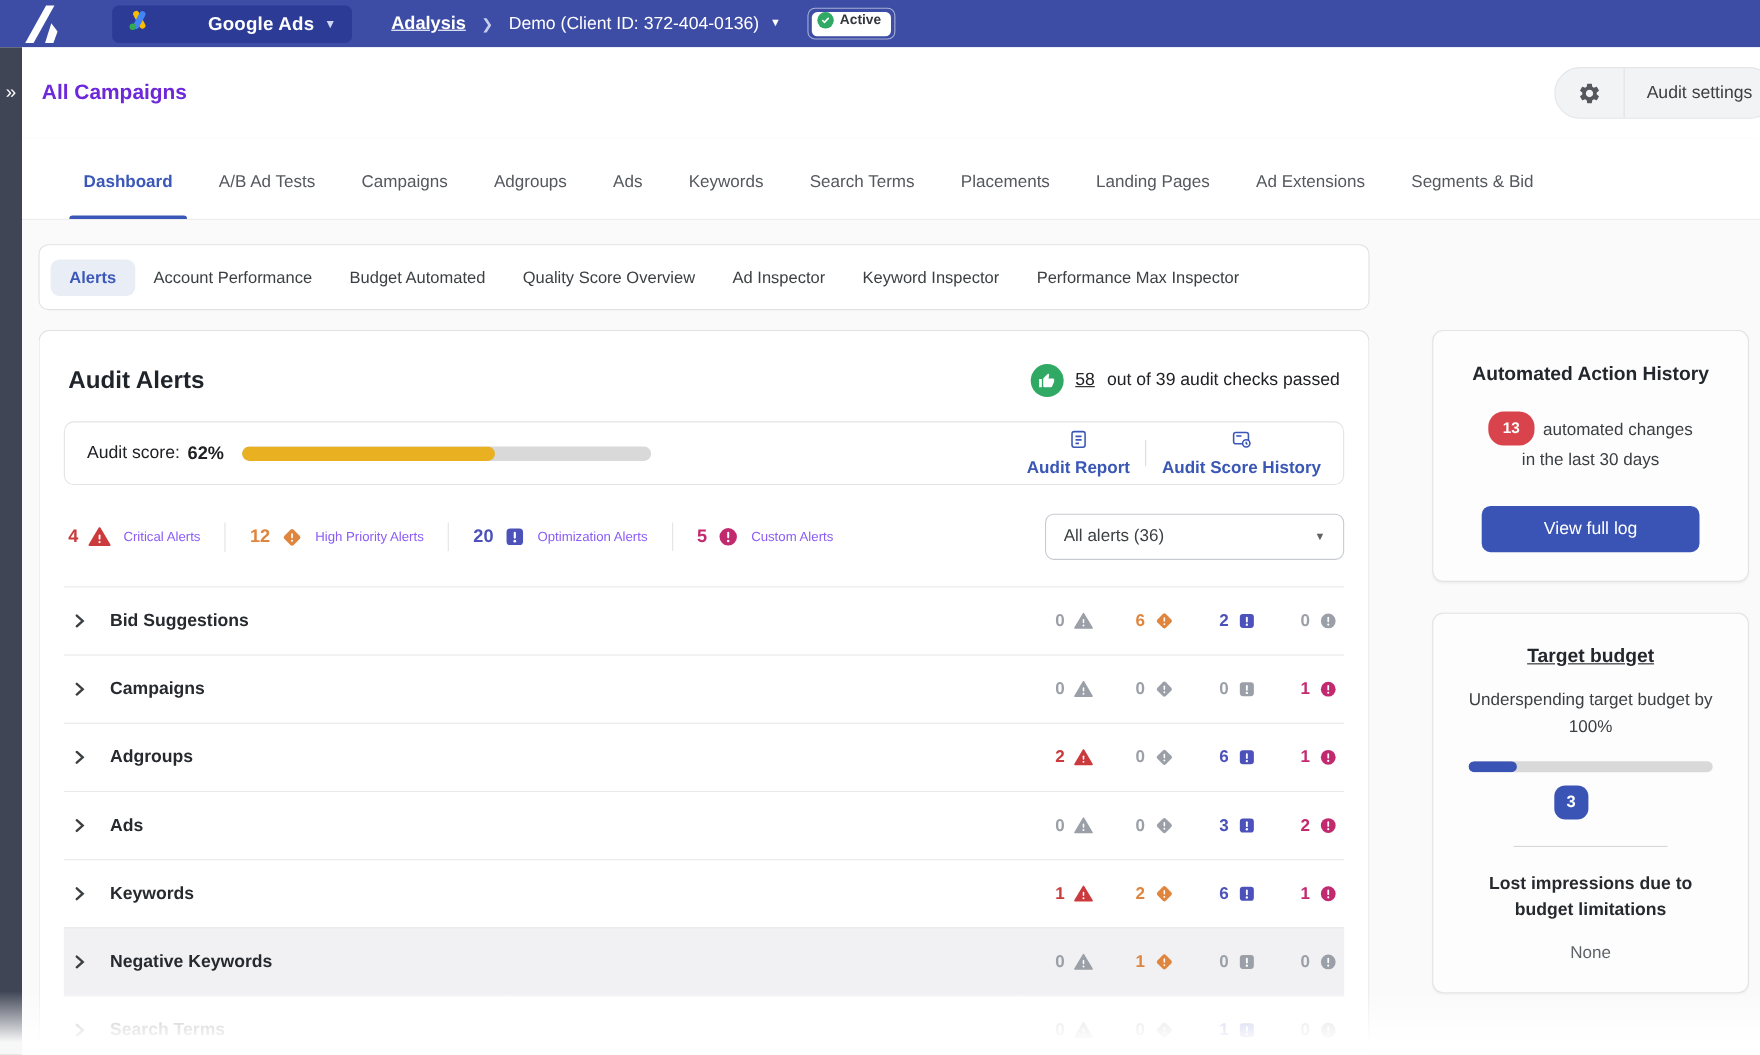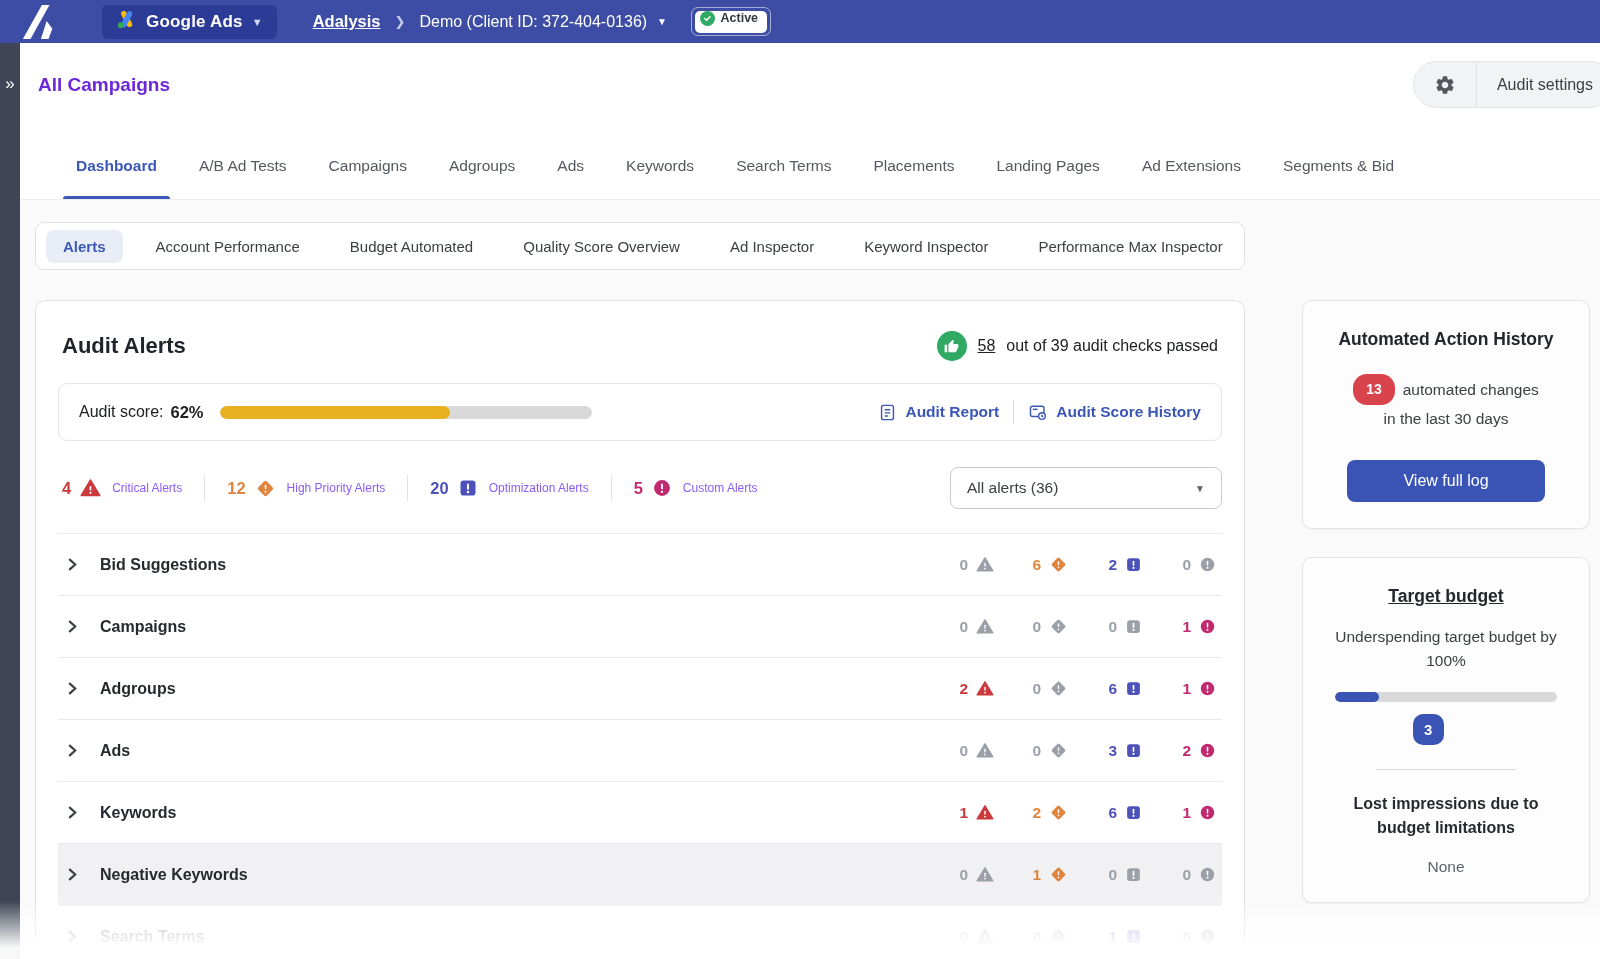--- a/index.html
+++ b/index.html
@@ -4,21 +4,21 @@
 <style>
   * { margin:0; padding:0; box-sizing:border-box; }
   html,body { width:1600px; height:959px; overflow:hidden; background:#fff;
     font-family:"Liberation Sans","DejaVu Sans",sans-serif; color:#202124; }
   .page { position:relative; width:1600px; height:959px; }
 
   
   .topbar { height:43px; background:#3d4da5; display:flex; align-items:center; padding:0 18px; gap:14px; }
   .brand-logo { width:44px; height:40px; display:flex; align-items:center; justify-content:center; }
   .gads-pill { background:#2c3b96; border-radius:6px; height:34px; display:flex; align-items:center; gap:9px; padding:0 14px; margin-left:26px; cursor:pointer; }
-  .gads-label { color:#fff; font-size:17px; font-weight:600; letter-spacing:.2px; }
+  .gads-label { color:#fff; font-size:17px; font-weight:600; letter-spacing:.2px;margin-left:43px; }
   .gads-caret { color:#cfd6f3; font-size:11px; }
   .crumb-app { color:#fff; font-size:16.5px; font-weight:600; text-decoration:underline; margin-left:22px; cursor:pointer; }
   .crumb-sep { color:#c6cdee; font-size:13px; font-weight:700; }
   .crumb-account { color:#fff; font-size:16px; display:flex; align-items:center; gap:10px; cursor:pointer; }
   .crumb-account .caret { font-size:10px; color:#fff; }
   .active-badge-wrap { border:1.5px solid rgba(255,255,255,.55); border-radius:7px; padding:2.5px; margin-left:10px; }
   .active-badge { background:#fff; border-radius:5px; height:22px; display:flex; gap:6px; padding:0 9px 0 5px; }
   .active-badge .dot { width:15px; height:15px; border-radius:50%; background:#2fa963; color:#fff; display:flex; align-items:center; justify-content:center; }
   .active-badge .txt { font-size:12.5px; font-weight:700; color:#33383f; }
 
@@ -38,42 +38,42 @@
 
   
   .tabbar { position:absolute; left:20px; right:0; top:126px; height:74px; background:#fff; border-bottom:1px solid #ececec;
     display:flex; align-items:flex-end; padding-left:35px; }
   .tab { font-size:15.5px; color:#55585e; padding:0 21px 24px; cursor:pointer; position:relative; white-space:nowrap; }
   .tab.active { color:#3b58b8; font-weight:600; }
   .tab.active::after { content:""; position:absolute; left:8px; right:8px; bottom:0; height:3px; background:#3b58b8; border-radius:3px 3px 0 0; }
 
   
   .bodyarea { position:absolute; left:20px; right:0; top:200px; bottom:0; background:#fafafa; }
-  .subtabs { position:absolute; left:15px; top:22px; width:1210px; height:48px; background:#fff; border:1px solid #e2e2e2;
-    border-radius:9px; display:flex; align-items:center; padding:0 10px;gap:16px; }
+  .subtabs { position:absolute; left:15px; top:22px; width:1210px; height:60px; background:#fff; border:1px solid #e2e2e2;
+    border-radius:9px; display:flex; align-items:center; padding:0 10px; }
   .subtab { font-size:15px; color:#3c4043; padding:8px 17px; border-radius:8px; cursor:pointer; white-space:nowrap; }
   .subtab.active { background:#e9edf6; color:#3b58b8; font-weight:600; }
 
   
   .maincard { position:absolute; left:15px; top:100px; width:1210px; height:680px; background:#fff;
     border:1px solid #e2e2e2; border-radius:10px 10px 0 0; border-bottom:none; padding:30px 22px 0; }
   .card-titlerow { display:flex; align-items:center; justify-content:space-between; padding:0 4px; }
   .card-title { font-size:22px; font-weight:700; color:#1f232a; }
   .passed { display:flex; align-items:center; gap:11px; }
   .passed .thumb-circle { width:30px; height:30px; border-radius:50%; background:#2fa963; display:flex; align-items:center; justify-content:center; }
   .passed .n { font-size:16px; color:#202124; text-decoration:underline; cursor:pointer; }
   .passed .t { font-size:16px; color:#202124; }
 
   .scorebox { margin-top:22px; border:1px solid #e4e4e4; border-radius:9px; height:58px; display:flex; align-items:center; padding:0 20px; }
   .score-label { font-size:16px; color:#202124; }
   .score-val { font-size:16.5px; font-weight:700; margin-left:7px; }
   .scorebar { width:372px; height:13px; border-radius:7px; background:#d9d9d9; margin-left:16px; overflow:hidden; }
   .scorebar .fill { height:100%; background:#e9b021; border-radius:7px; }
   .score-links { margin-left:auto; display:flex; align-items:center; gap:14px; }
-  .slink { display:flex; align-items:center; gap:8px; color:#3a57b5; font-size:15.5px; font-weight:600; cursor:pointer; }
+  .slink { display:flex; align-items:center; gap:8px; color:#3a57b5; font-size:15.5px; font-weight:600; cursor:pointer;flex-direction:column; }
   .score-links .vdiv { width:1px; height:24px; background:#d9dce2; }
 
   .summaryrow { margin-top:26px; display:flex; align-items:center; }
   .sgroup { display:flex; align-items:center; gap:9px; padding:3px 22px; border-left:1px solid #e3e3e3; cursor:pointer; }
   .sgroup:first-child { border-left:none; padding-left:4px; }
   .sgroup .num { font-size:16.5px; font-weight:700; }
   .sgroup .lbl { font-size:12px; color:#8b5cf6; margin-left:2px; }
   .alert-filter { margin-left:auto; width:272px; height:42px; border:1px solid #c7cad0; border-radius:8px;
     display:flex; align-items:center; justify-content:space-between; padding:0 16px; cursor:pointer; background:#fff; }
   .alert-filter .val { font-size:15.5px; color:#3c4043; }

